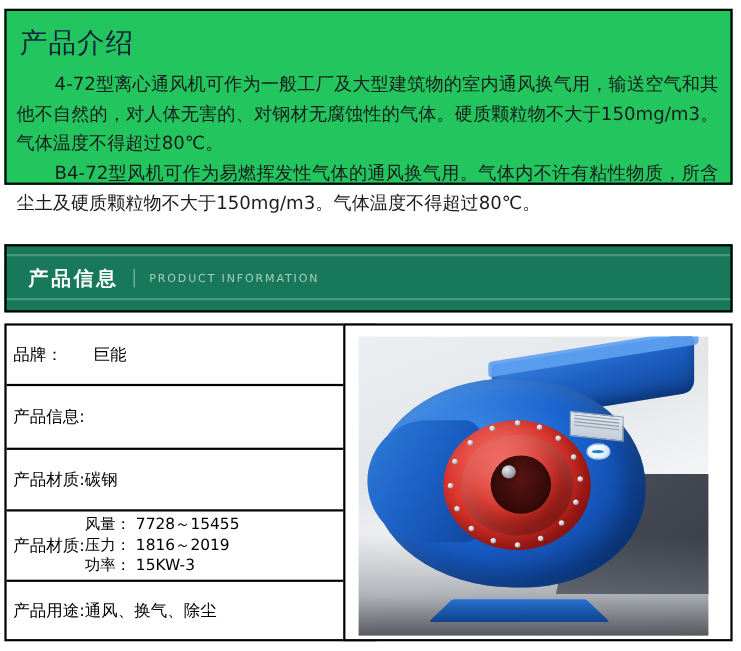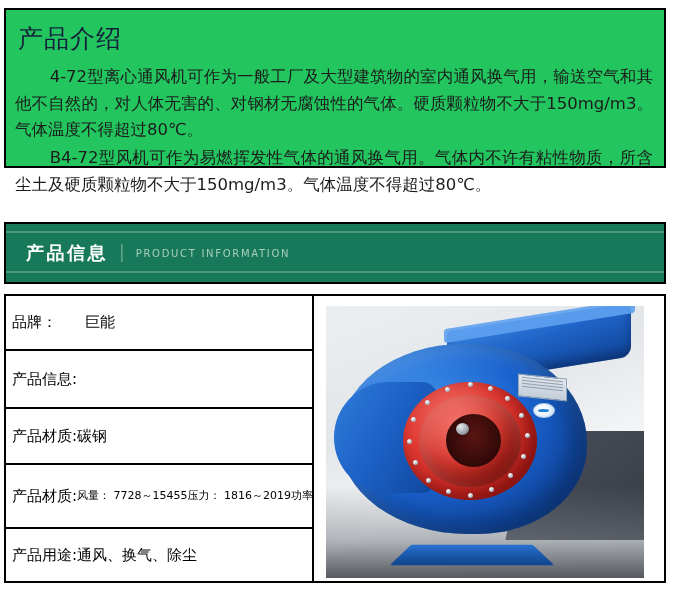--- a/index.html
+++ b/index.html
@@ -140,22 +140,23 @@
     display: flex;
     align-items: center;
     width: 100%;
   }
   .param-label {
     white-space: nowrap;
     align-self: center;
   }
   .param-lines {
     display: flex;
+    flex-direction: column;
     line-height: 1.34;
-    font-size: 11px;
+    font-size: 14px;
   }
   .param-lines span { white-space: nowrap; }
   .brand-label { margin-right: 28px; }
 
   
   .photo-cell {
     position: absolute;
     left: 308px;
     top: 0;
     width: 354px;

